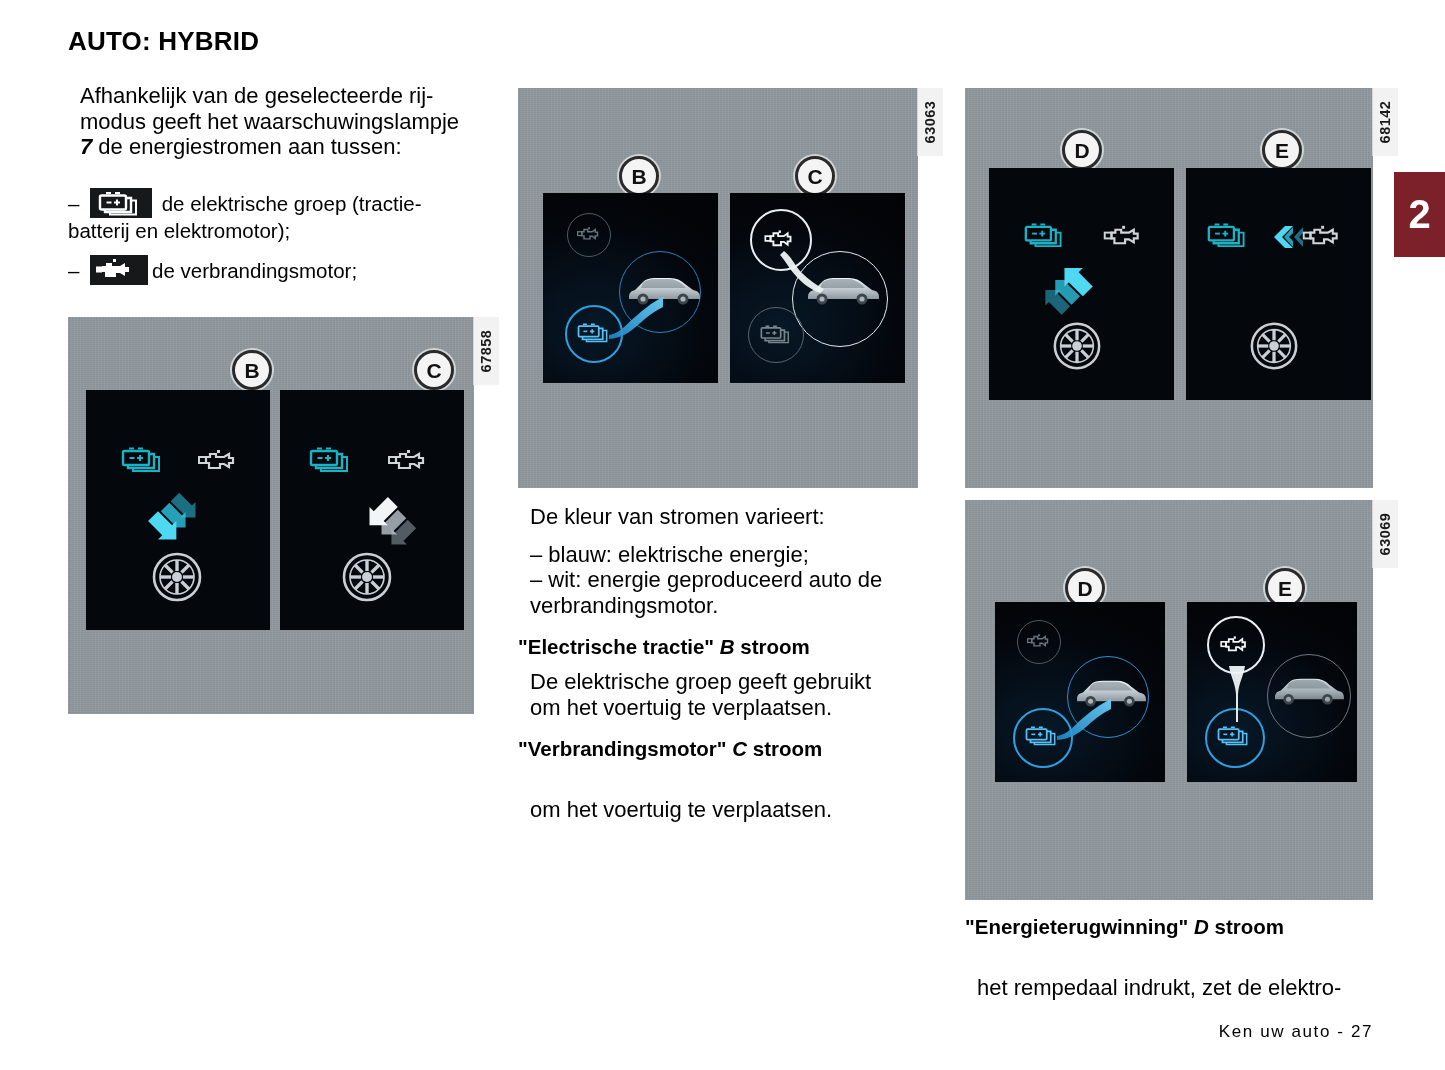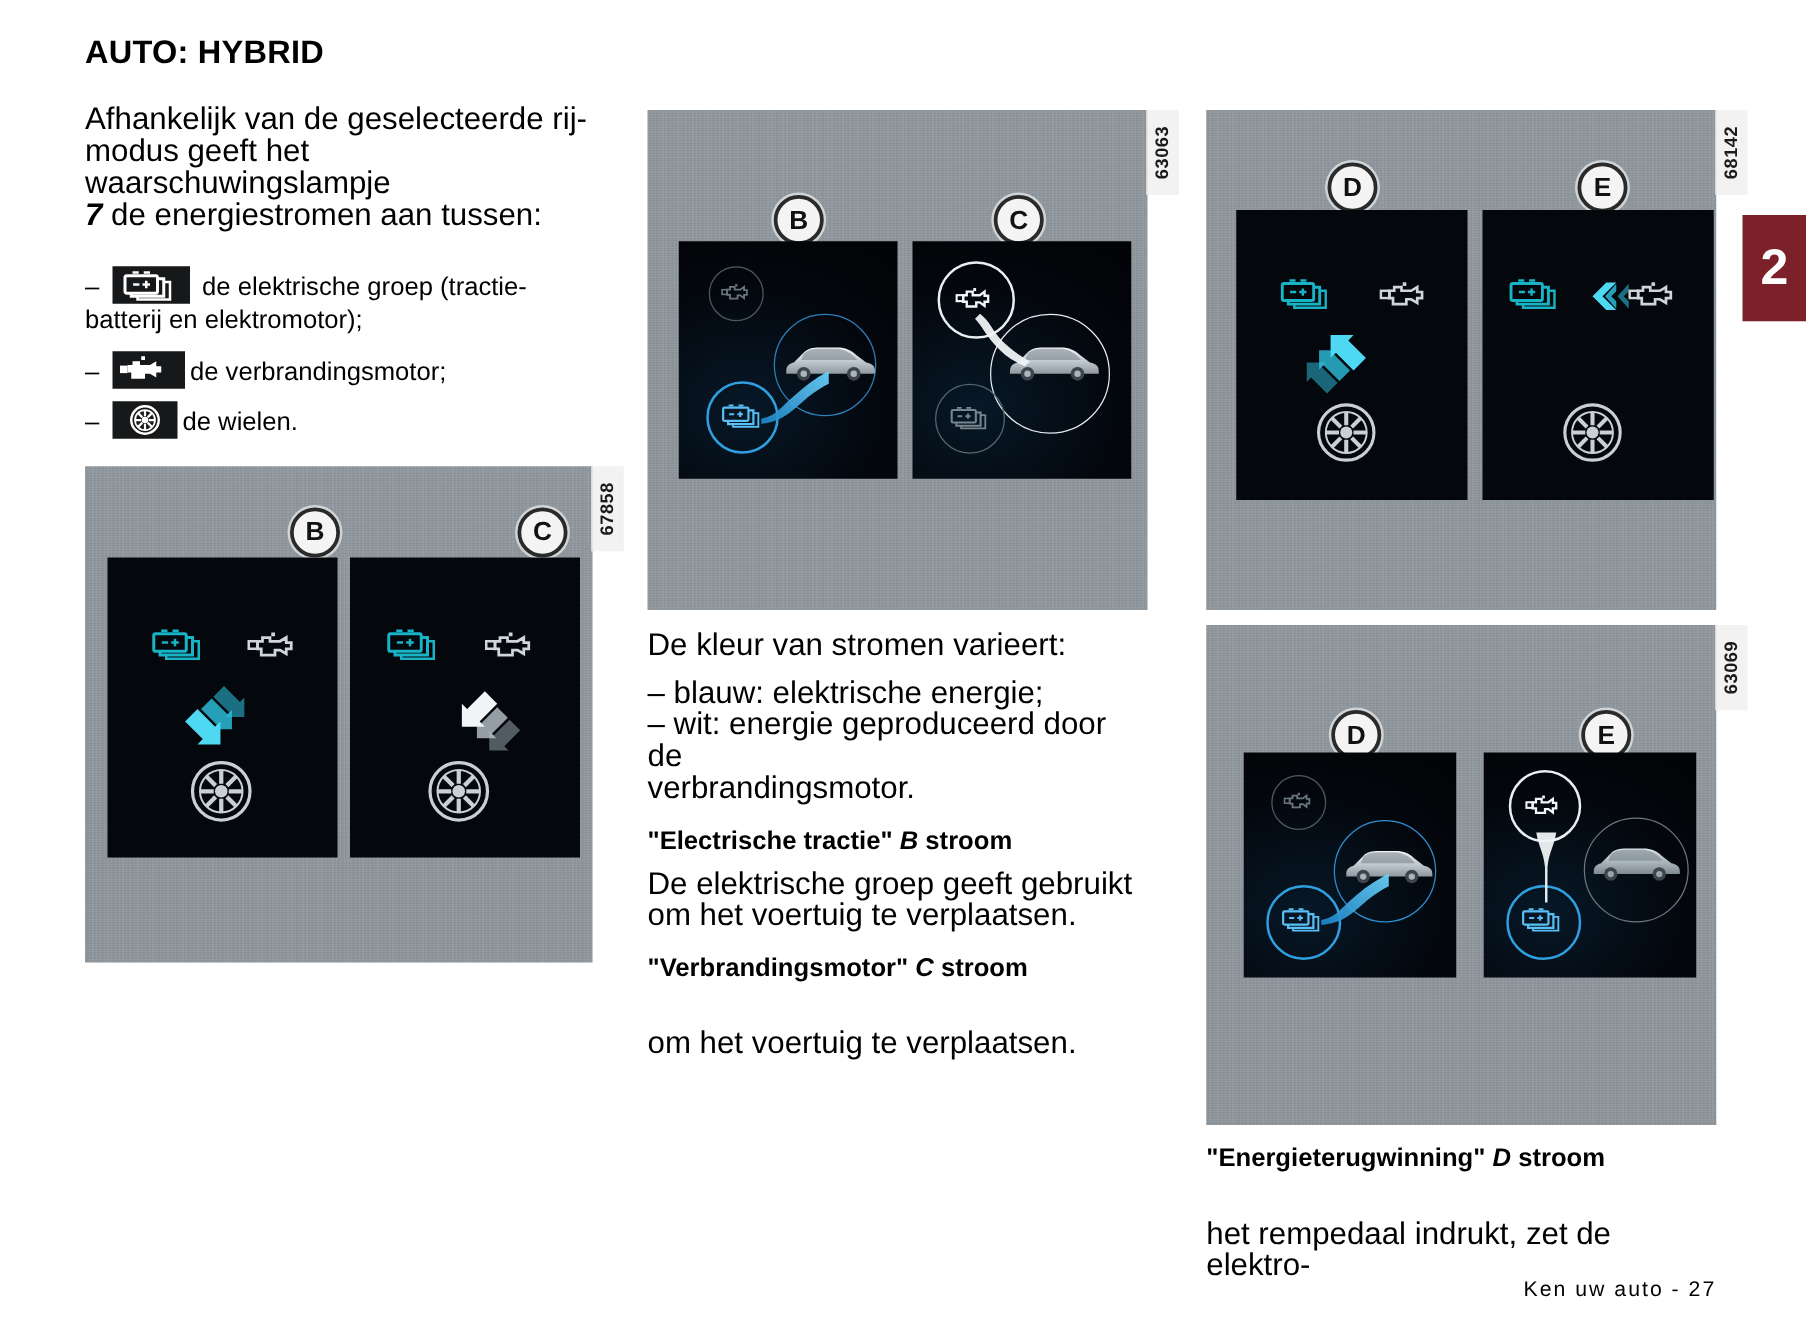--- a/index.html
+++ b/index.html
@@ -25,21 +25,21 @@
   
   .col{position:absolute;}
   .col-left{left:68px;top:26px;width:406px;}
   .col-mid{left:518px;top:88px;width:400px;}
   .col-right{left:965px;top:88px;width:408px;}
 
   h1.page-title{
     font-size:26px;font-weight:bold;margin:0 0 26px 0;letter-spacing:.2px;
   }
   p.body{
-    font-size:25px;line-height:25.5px;margin:0 0 14px 0;
+    font-size:22px;line-height:25.5px;margin:0 0 14px 12px;
   }
   p.body.tight{margin-bottom:0;}
   p.head{
     font-size:20.5px;line-height:25px;font-weight:bold;margin:16px 0 10px 0;
   }
   .it{font-style:italic;font-weight:bold;}
 
   
   .bullet-row{
     font-size:20.5px;line-height:25.5px;margin:0;
@@ -155,39 +155,20 @@
     <p class="bullet-row">
       <span class="dash">–</span><span class="inline-icon ii-eng"><svg viewBox="0 0 58 30">
             <path d="M12 11 h4 v-3 h6 v3 h8 l5 -3 v4 h4 v5 h-4 v4 l-5 -3 h-4 v4 h-11 v-5 h-3 z" fill="#ffffff"></path>
             <rect x="6" y="11.5" width="6" height="6" fill="#ffffff"></rect>
             <rect x="23" y="4" width="3" height="3" fill="#ffffff"></rect>
           </svg></span><span>de verbrandingsmotor;</span>
     </p>
 
     <div style="height:10px"></div>
 
-    <p class="bullet-row">
-      <span class="dash">–</span><span class="inline-icon ii-wheel"><svg viewBox="0 0 52 30">
-            <g transform="translate(26,15)">
-              <circle r="11" fill="none" stroke="#ffffff" stroke-width="2"></circle>
-              <circle r="8" fill="none" stroke="#ffffff" stroke-width="1.4"></circle>
-              <circle r="2.6" fill="#ffffff"></circle>
-              <g stroke="#ffffff" stroke-width="1.8">
-                <path d="M0 -8 V-3"></path>
-                <path d="M5.7 -5.7 L2.1 -2.1"></path>
-                <path d="M8 0 H3"></path>
-                <path d="M5.7 5.7 L2.1 2.1"></path>
-                <path d="M0 8 V3"></path>
-                <path d="M-5.7 5.7 L-2.1 2.1"></path>
-                <path d="M-8 0 H-3"></path>
-                <path d="M-5.7 -5.7 L-2.1 -2.1"></path>
-              </g>
-            </g>
-          </svg></span><span>de wielen.</span>
-    </p>
 
     <div class="figure" style="margin-top:22px;width:406px;height:397px;">
       <div class="refnum">
         <span>67858</span>
       </div>
 
       <div class="badge" style="left:164px;top:33px;">
         <span>B</span>
       </div>
       <div class="badge" style="left:346px;top:33px;">
@@ -422,21 +403,21 @@
             <path d="M6 4 C14 10 16 18 24 26 C30 32 38 38 46 42 L42 46 C32 42 24 36 18 29 C10 20 7 13 2 8 Z" fill="#eef3f6" opacity=".95"></path>
           </svg>
         </div>
       </div>
     </div>
 
     <div style="margin-top:16px;">
       <p class="body" style="margin-bottom:12px;">De kleur van stromen varieert:</p>
       <p class="body tight">–  blauw: elektrische energie;</p>
       <p class="body">
-        <span>–  wit: energie geproduceerd door de</span><br>
+        <span>–  wit: energie geproduceerd auto de</span><br>
         <span>verbrandingsmotor.</span>
       </p>
       <p class="head">
         <span>"Electrische tractie" </span><span class="it">B</span><span> stroom</span>
       </p>
       <p class="body">
         <span>De elektrische groep geeft gebruikt</span><br>
         <span>om het voertuig te verplaatsen.</span>
       </p>
       <p class="head">

